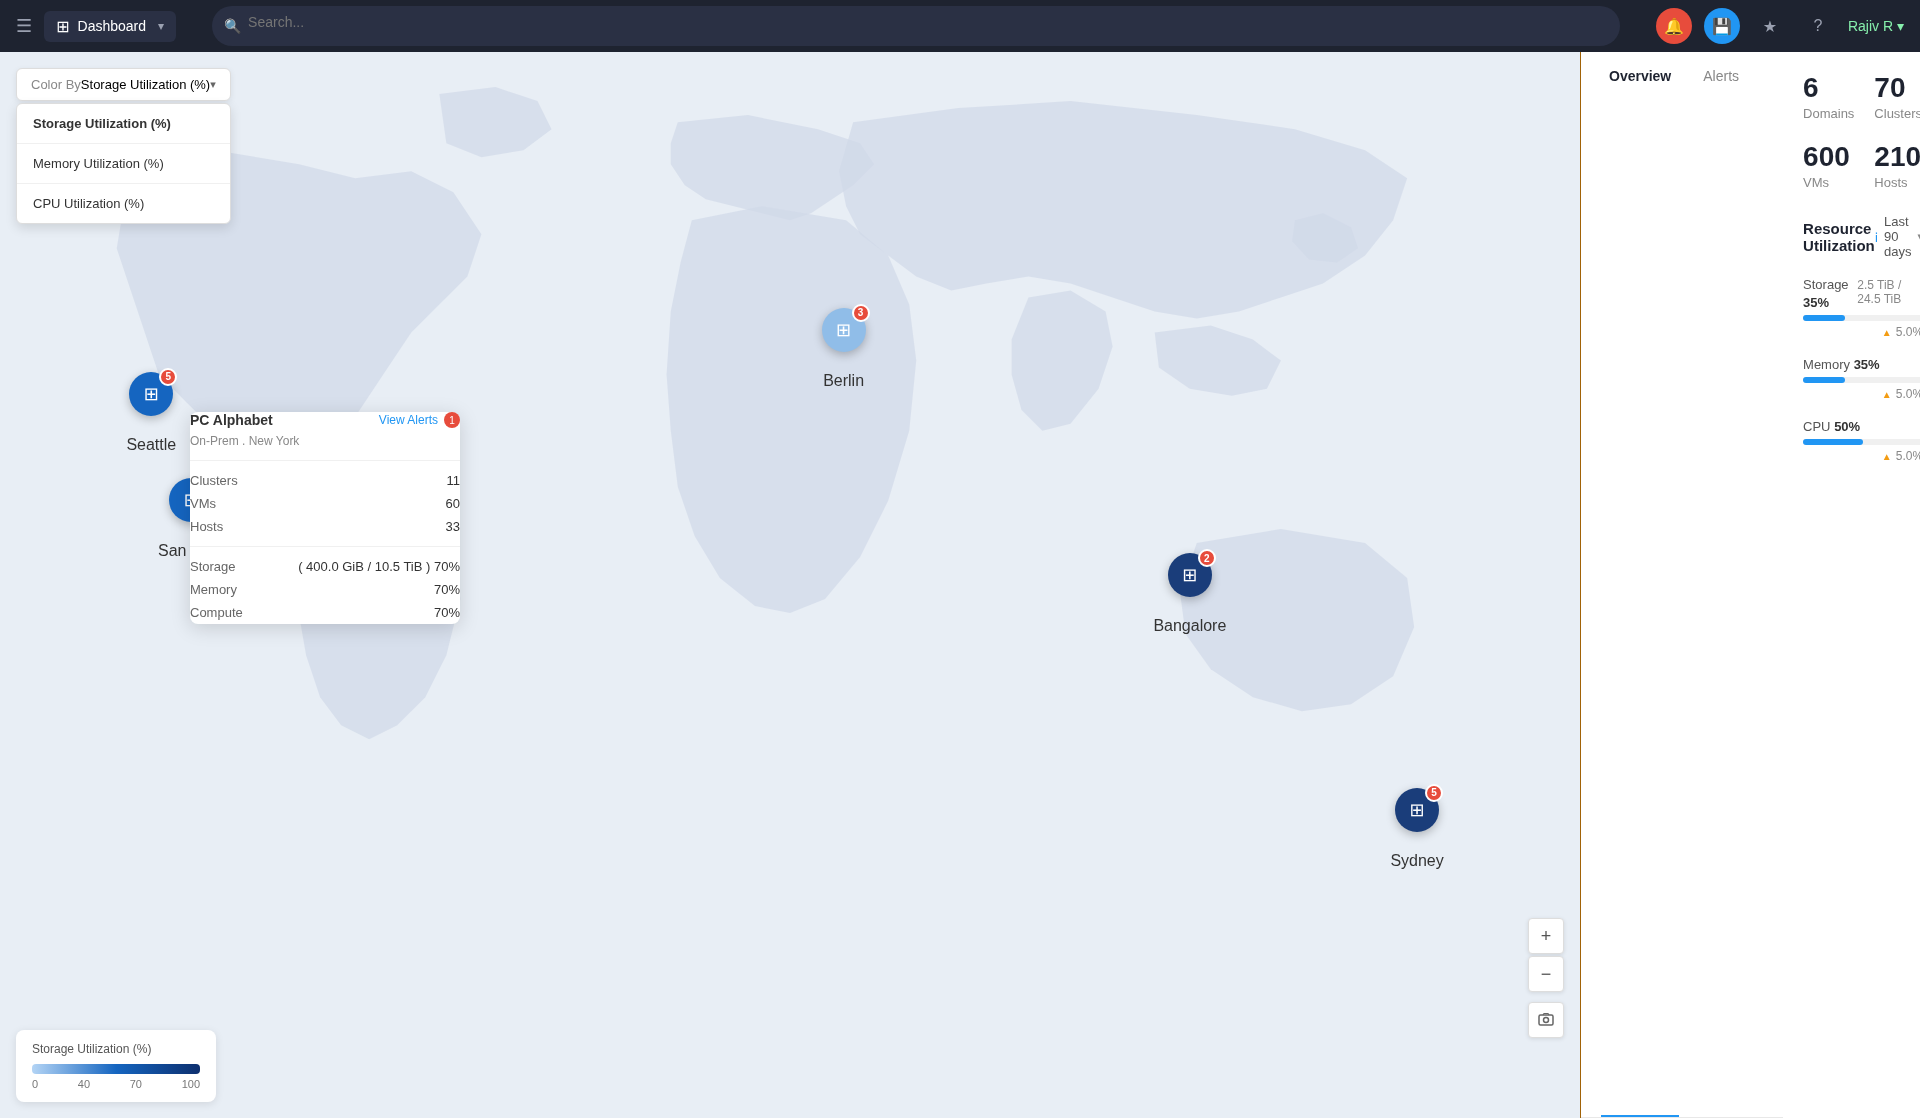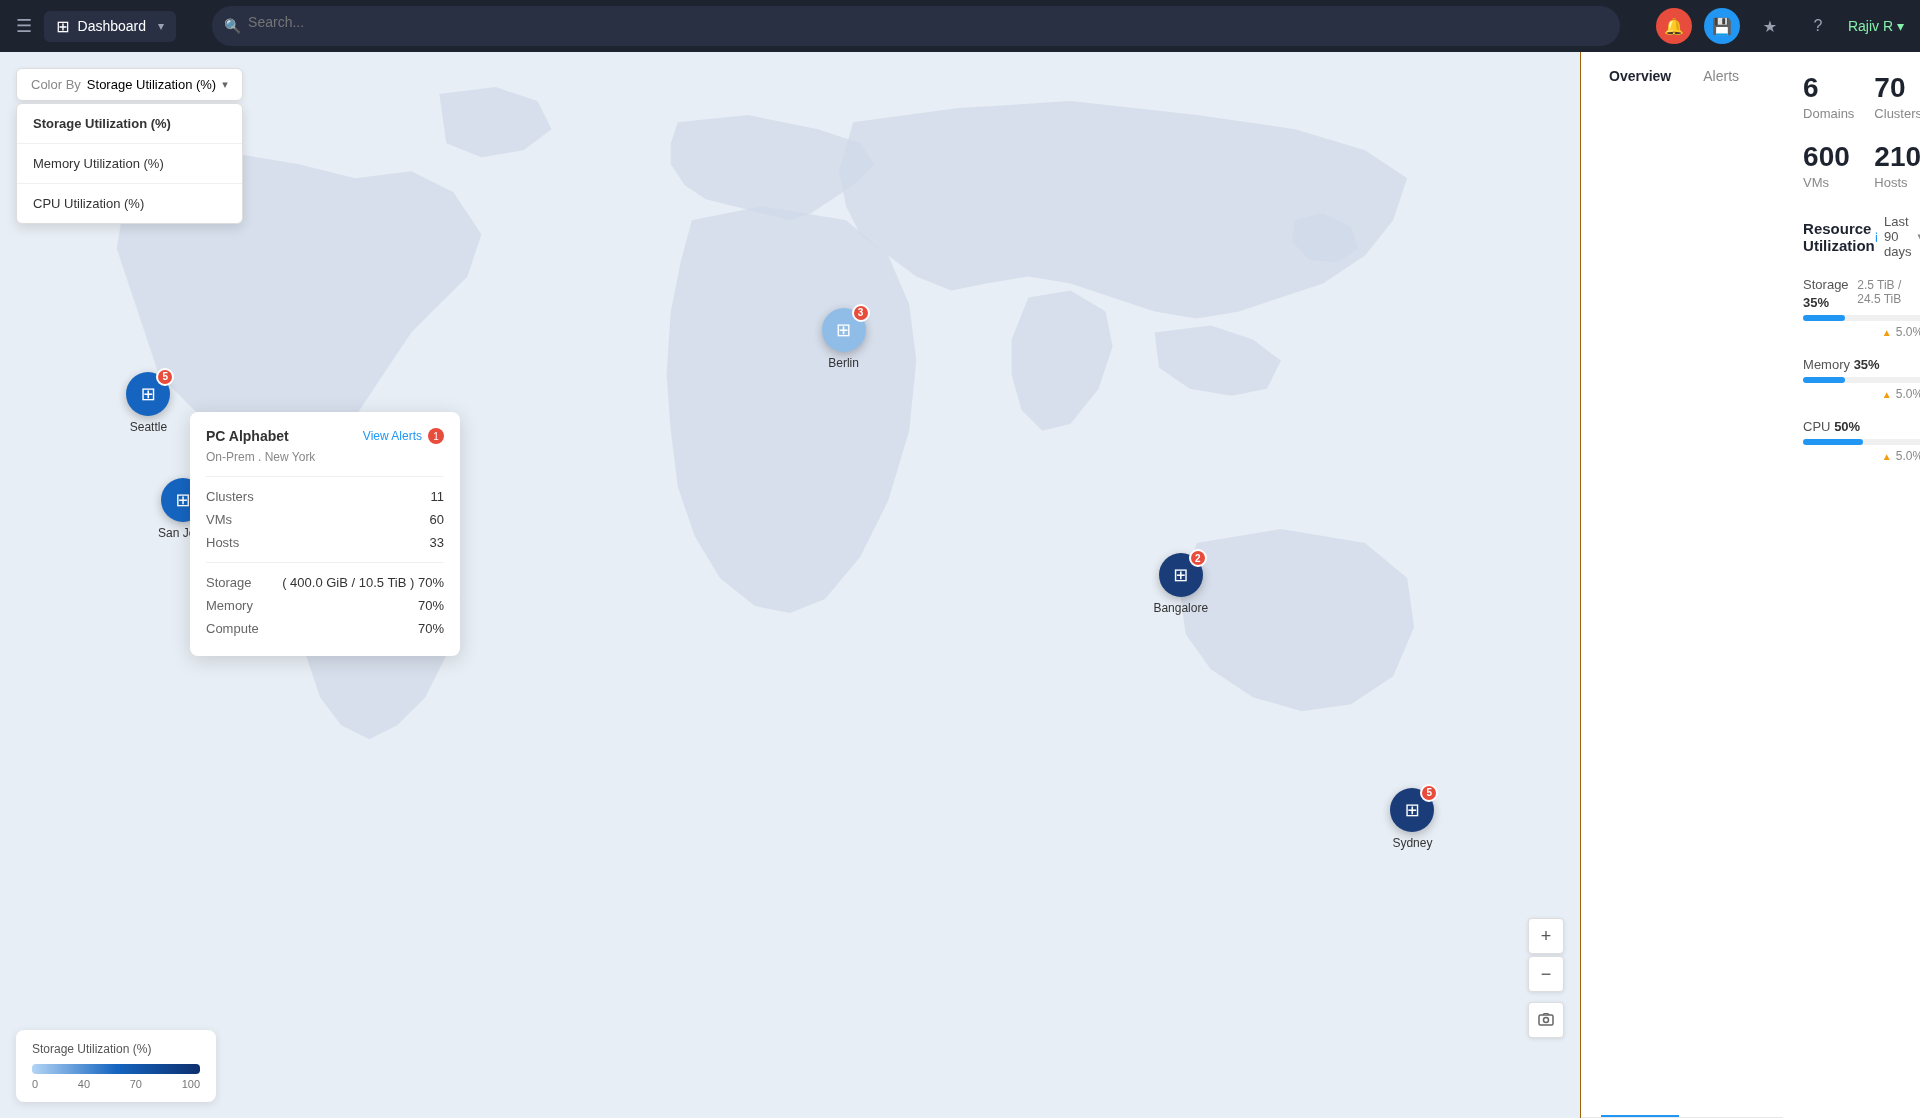--- a/index.html
+++ b/index.html
@@ -52,21 +52,21 @@
       position: absolute; inset: 0; width: 100%; height: 100%;
     }
 
     
     .color-by-container {
       position: absolute; top: 16px; left: 16px; z-index: 100;
     }
     .color-by-btn {
       background: #fff; border: 1px solid #ddd; border-radius: 6px;
       padding: 8px 14px; cursor: pointer; display: flex; align-items: center;
-      gap: 6px; font-size: 13px; box-shadow: 0 2px 6px rgba(0,0,0,0.08);
+      font-size: 13px; box-shadow: 0 2px 6px rgba(0,0,0,0.08);
     }
     .color-by-label { color: #888; }
     .color-by-chevron { color: #666; font-size: 11px; }
     .color-by-dropdown {
       background: #fff; border: 1px solid #ddd; border-radius: 6px;
       box-shadow: 0 4px 12px rgba(0,0,0,0.12); margin-top: 2px; min-width: 200px;
     }
     .color-by-item {
       padding: 12px 16px; font-size: 13px; color: #333; cursor: pointer;
       border-bottom: 1px solid #f0f0f0;
@@ -85,26 +85,26 @@
       font-size: 18px; box-shadow: 0 3px 10px rgba(0,0,0,0.25); position: relative;
     }
     .marker-bubble.light { background: #90caf9; }
     .marker-badge {
       position: absolute; top: -4px; right: -4px;
       background: #e74c3c; color: #fff; border-radius: 50%;
       width: 18px; height: 18px; font-size: 10px; font-weight: 700;
       display: flex; align-items: center; justify-content: center;
       border: 2px solid #fff;
     }
-    .marker-label { font-size: 12px; color: #333; margin-top: 4px; font-weight: 500; }
+    .marker-label { font-size: 16px; color: #333; margin-top: 20px; font-weight: 500; }
 
     
     .popup-card {
       position: absolute; background: #fff; border-radius: 8px; width: 270px;
-      box-shadow: 0 4px 20px rgba(0,0,0,0.15); z-index: 200; padding: 16px;
+      box-shadow: 0 4px 20px rgba(0,0,0,0.15); z-index: 200; 
       left: 190px; top: 360px;
     }
     .popup-header { display: flex; align-items: center; justify-content: space-between; margin-bottom: 6px; }
     .popup-title { font-size: 14px; font-weight: 600; color: #333; }
     .popup-view-alerts {
       display: flex; align-items: center; gap: 6px;
       color: #2196f3; font-size: 12px; font-weight: 500; cursor: pointer;
     }
     .popup-alert-badge {
       background: #e74c3c; color: #fff; border-radius: 50%;

